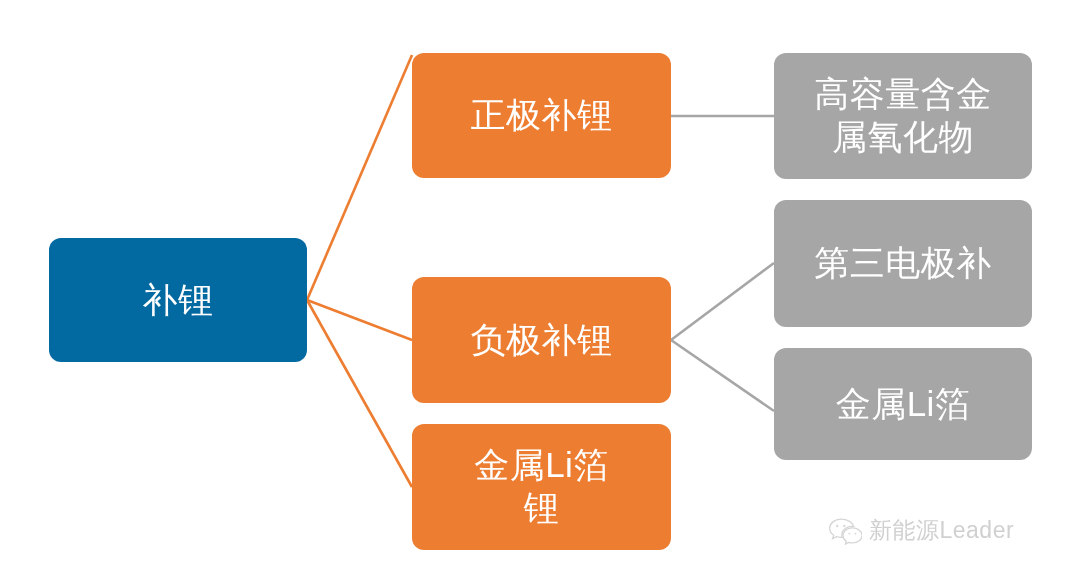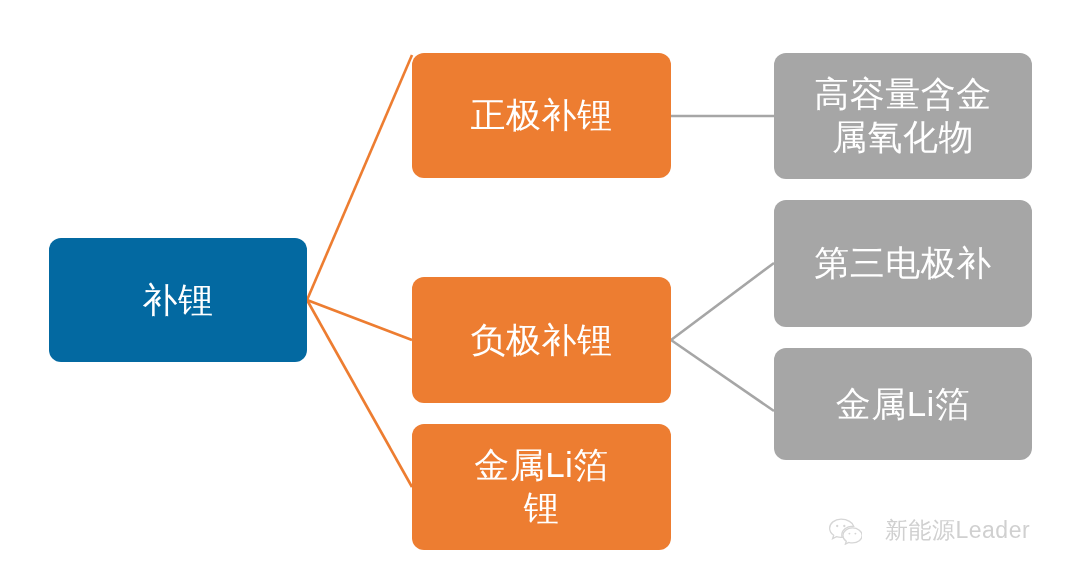--- a/index.html
+++ b/index.html
@@ -50,21 +50,21 @@
     font-size: 35px;
   }
   .node-level2 {
     background: #a6a6a6;
     font-size: 35px;
   }
   #watermark {
     position: absolute;
     display: flex;
     align-items: center;
-    gap: 23px;
+    gap: 7px;
     color: #d0d0d0;
     font-size: 23px;
     letter-spacing: 0.5px;
     white-space: nowrap;
   }
   #watermark svg {
     display: block;
   }
 </style>
 </head>

